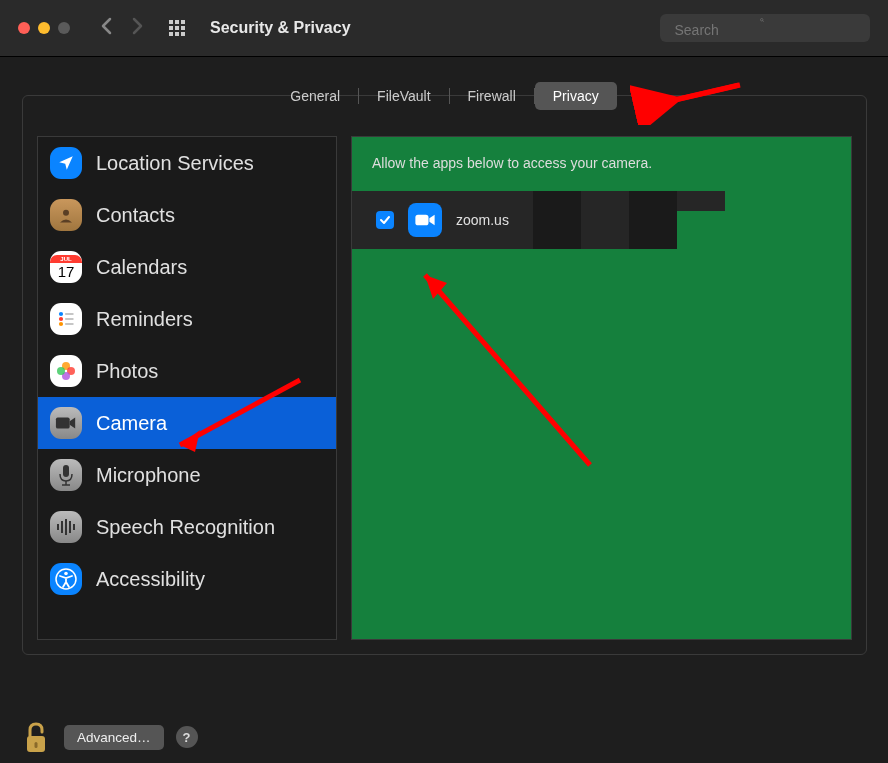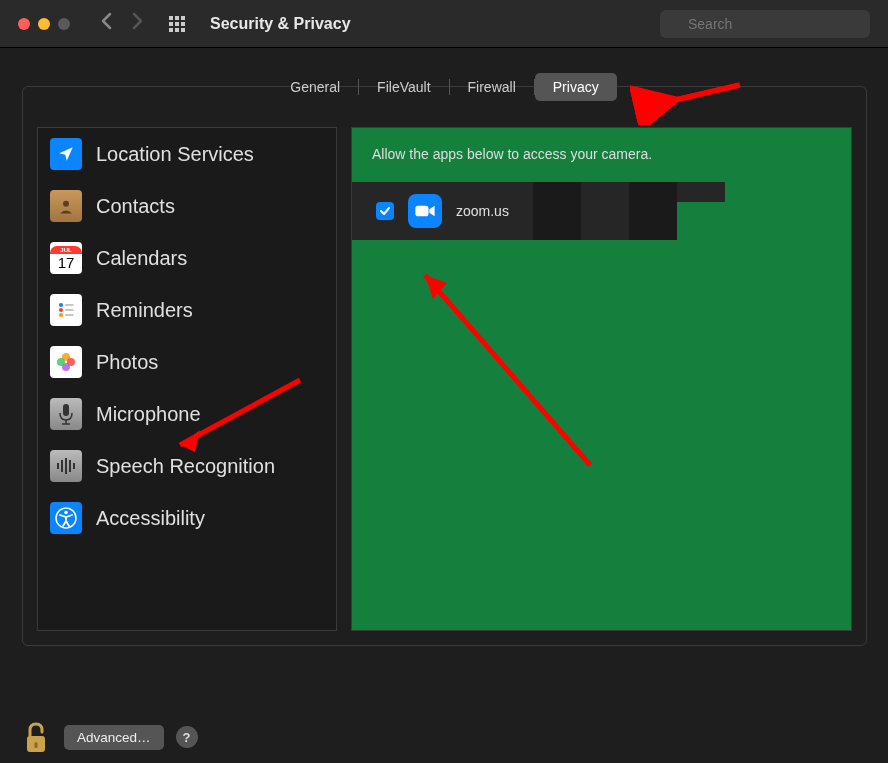--- a/index.html
+++ b/index.html
@@ -1,45 +1,45 @@
 <!DOCTYPE html>
 <html><head>
   <meta charset="utf-8">
   <style>
     * { margin: 0; padding: 0; box-sizing: border-box; font-family: -apple-system, BlinkMacSystemFont, "Segoe UI", Helvetica, Arial, sans-serif; }
     body { background: #1e1e1e; width: 888px; height: 763px; overflow: hidden; color: #e0e0e0; position: relative; }
     
-    .titlebar { height: 48px; display: flex; align-items: center; padding: 0 18px; background: #2a2a2a; border-bottom: 1px solid #000; }
+    .titlebar { height: 57px; display: flex; align-items: center; padding: 0 18px; background: #2a2a2a; border-bottom: 1px solid #000; }
     .traffic-lights { display: flex; gap: 8px; }
     .light { width: 12px; height: 12px; border-radius: 50%; }
     .light.red { background: #ff5f57; }
     .light.yellow { background: #febc2e; }
     .light.green { background: #5a5a5a; }
     .nav-arrows { display: flex; gap: 20px; margin-left: 30px; color: #888; }
     .nav-arrow { font-size: 18px; cursor: default; }
     .grid-icon { margin-left: 25px; display: grid; grid-template-columns: repeat(3, 4px); grid-template-rows: repeat(3, 4px); gap: 2px; }
     .grid-icon span { background: #ccc; width: 4px; height: 4px; }
     .window-title { margin-left: 25px; font-weight: 600; font-size: 16px; color: #e8e8e8; }
-    .search-wrap { margin-left: auto; display: flex; align-items: center; background: #3a3a3a; border-radius: 6px; padding: 4px 22px; width: 210px; height: 28px; }
+    .search-wrap { margin-left: auto; display: flex; align-items: center; background: #3a3a3a; border-radius: 6px; padding: 4px 22px; width: 210px; height: 28px; flex-direction: column; }
     .search-wrap svg { width: 14px; height: 14px; margin-right: 6px; }
     .search-input { background: transparent; border: none; color: #999; font-size: 14px; outline: none; flex: 1; }
     
     .content { padding: 25px 21px 0 22px; }
     
     .tabs { display: flex; justify-content: center; margin-bottom: 0; position: relative; z-index: 2; }
     .tab { padding: 6px 18px; font-size: 14px; color: #ccc; cursor: default; border-radius: 5px; }
     .tab.active { background: #555; color: #fff; }
     .tab-sep { width: 1px; background: #555; margin: 6px 0; }
     
     .panel { border: 1px solid #3a3a3a; border-radius: 6px; margin-top: -15px; padding: 40px 14px 14px 14px; display: flex; gap: 14px; height: 560px; }
     
     .sidebar { width: 300px; border: 1px solid #3a3a3a; background: #1a1a1a; overflow-y: auto; }
     .sidebar-item { display: flex; align-items: center; padding: 10px 12px; gap: 14px; cursor: default; }
     .sidebar-item.selected { background: #0a60d8; color: #fff; }
-    .app-icon { width: 32px; height: 32px; border-radius: 4px; display: flex; align-items: center; justify-content: center; flex-shrink: 0; }
+    .app-icon { width: 32px; height: 32px; border-radius: 11px; display: flex; align-items: center; justify-content: center; flex-shrink: 0; }
     .sidebar-label { font-size: 20px; }
     
     .main { flex: 1; border: 1px solid #3a3a3a; background: #15803d; padding: 18px 0 0 0; display: flex; flex-direction: column; }
     .main-heading { font-size: 14px; color: #ddd; padding: 0 20px 20px 20px; }
     .app-list { display: flex; flex-direction: row; }
     .app-row { display: flex; align-items: center; height: 58px; padding: 0 24px; gap: 14px; }
     .app-row:nth-child(odd) { background: #262626; }
     .app-row:nth-child(even) { background: #1a1a1a; }
     .checkbox { width: 18px; height: 18px; border-radius: 4px; background: #0a84ff; display: flex; align-items: center; justify-content: center; }
     .app-row-icon { width: 34px; height: 34px; border-radius: 8px; background: #0a84ff; display: flex; align-items: center; justify-content: center; }
@@ -148,20 +148,29 @@
       <div class="sidebar-item">
         <div class="app-icon" style="background:#fff">
           <svg width="24" height="24" viewBox="0 0 24 24">
               <circle cx="12" cy="7" r="4" fill="#ff9500" opacity="0.8"></circle>
               <circle cx="17" cy="12" r="4" fill="#ff3b30" opacity="0.8"></circle>
               <circle cx="12" cy="17" r="4" fill="#af52de" opacity="0.8"></circle>
               <circle cx="7" cy="12" r="4" fill="#34c759" opacity="0.8"></circle>
             </svg>
         </div>
         <span class="sidebar-label">Photos</span>
+      </div>
+      <div class="sidebar-item selected">
+        <div class="app-icon" style="background:linear-gradient(#bbb,#888)">
+          <svg width="22" height="16" viewBox="0 0 24 16">
+              <rect x="1" y="2" width="15" height="12" rx="2" fill="#333"></rect>
+              <path d="M16 6 L22 2 L22 14 L16 10 Z" fill="#333"></path>
+            </svg>
+        </div>
+        <span class="sidebar-label">Camera</span>
       </div>
       <div class="sidebar-item">
         <div class="app-icon" style="background:linear-gradient(#bbb,#888)">
           <svg width="14" height="22" viewBox="0 0 14 22">
               <rect x="4" y="1" width="6" height="12" rx="3" fill="#333"></rect>
               <path d="M1 10 Q1 17 7 17 Q13 17 13 10" stroke="#333" stroke-width="1.5" fill="none"></path>
               <line x1="7" y1="17" x2="7" y2="21" stroke="#333" stroke-width="1.5"></line>
               <line x1="3" y1="21" x2="11" y2="21" stroke="#333" stroke-width="1.5"></line>
             </svg>
         </div>

